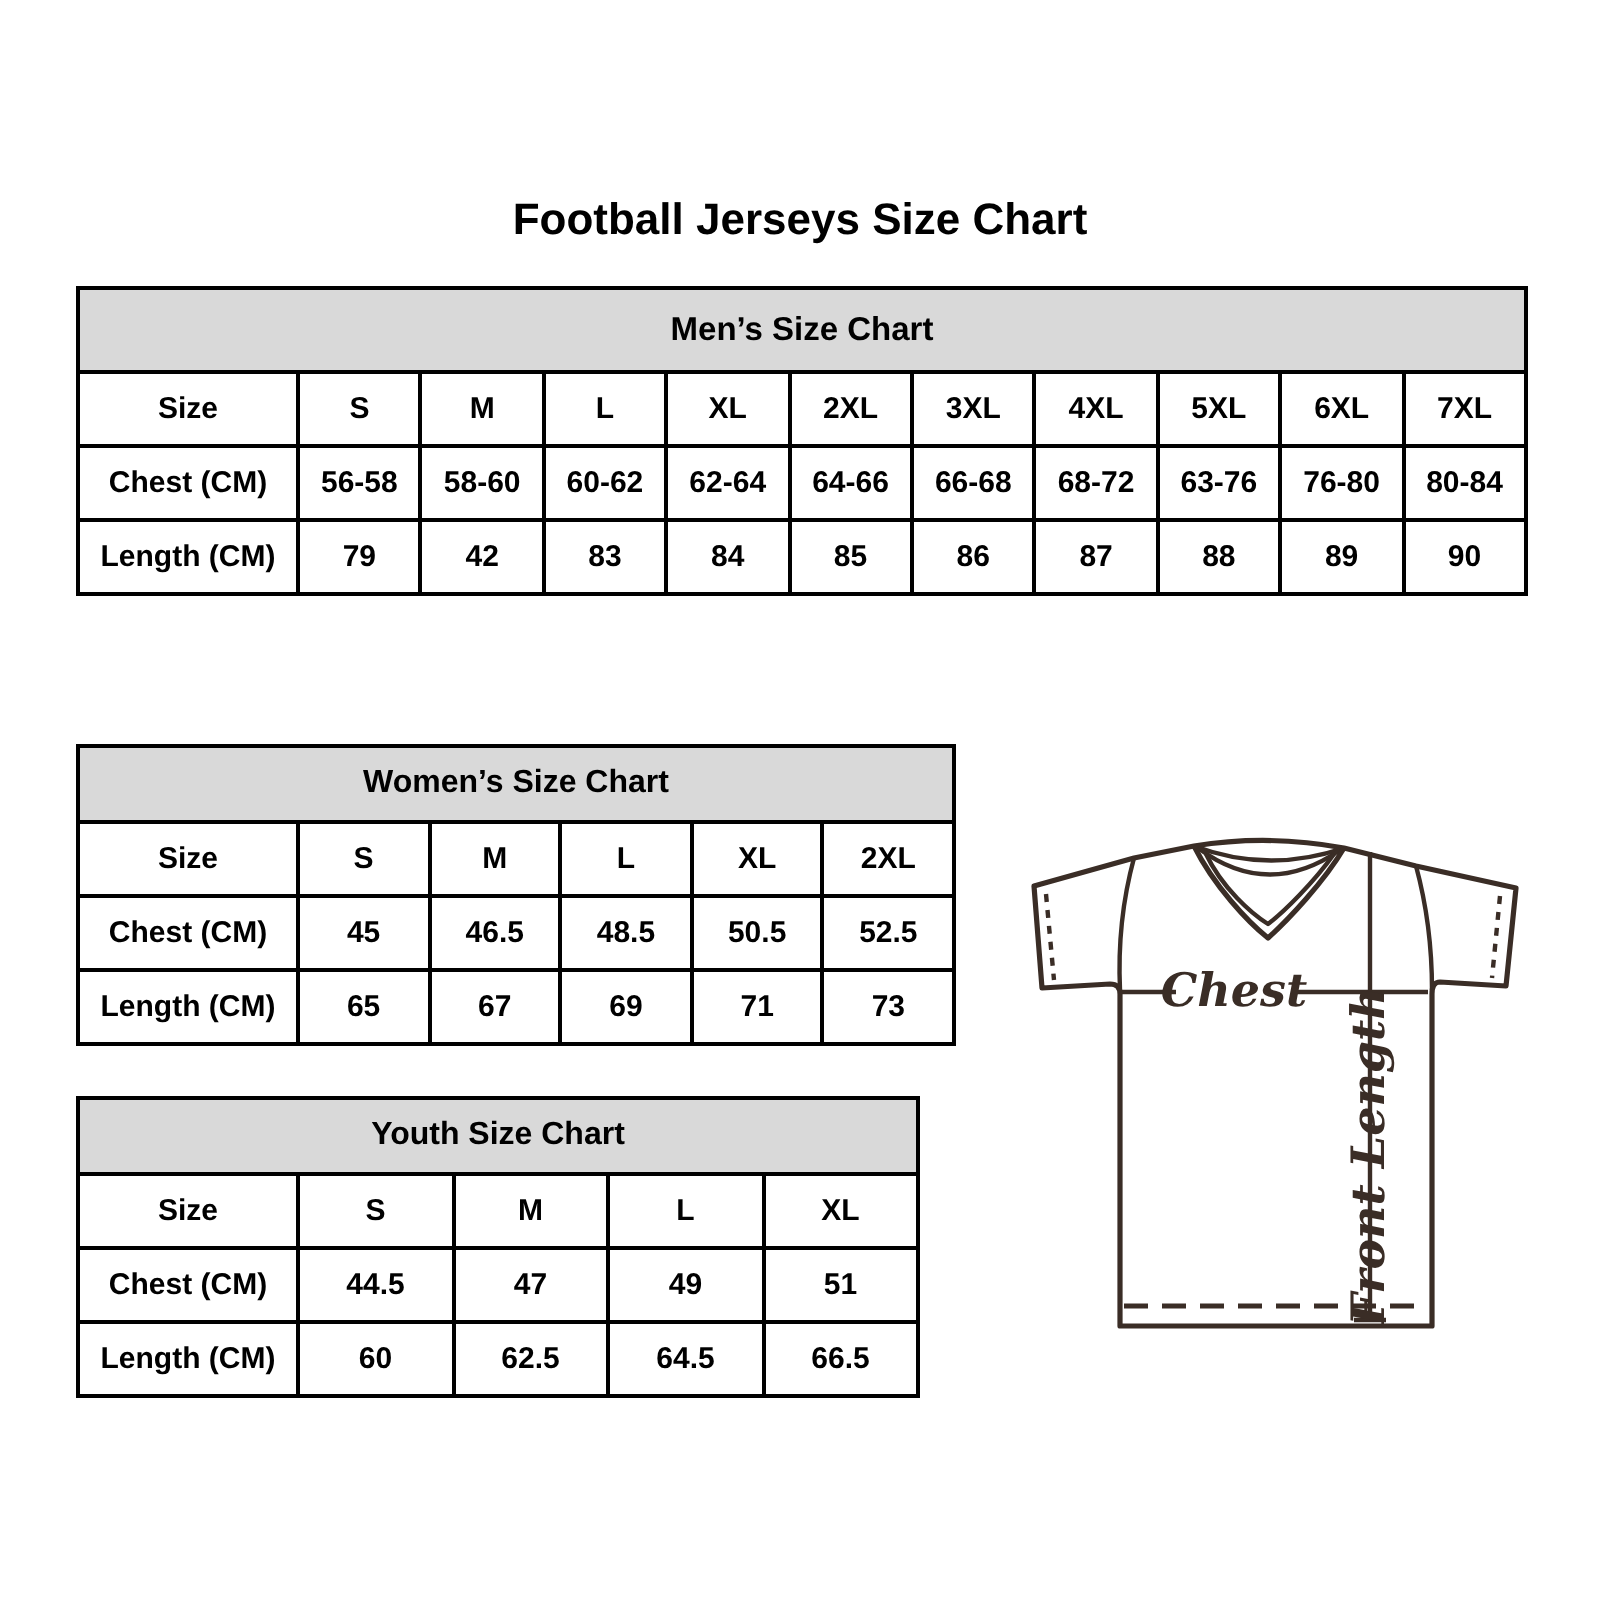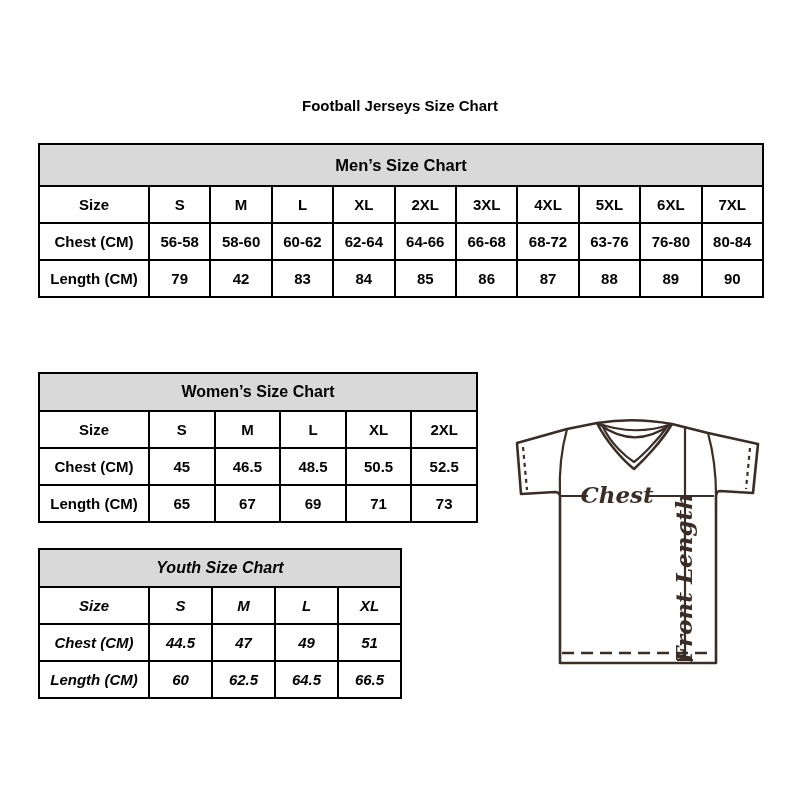--- a/index.html
+++ b/index.html
@@ -9,21 +9,21 @@
     background: #ffffff;
     font-family: "Liberation Sans", sans-serif;
     position: relative;
     overflow: hidden;
   }
   .page-title {
     position: absolute;
     top: 97px; left: 0; width: 800px;
     margin: 0;
     text-align: center;
-    font-size: 15px;
+    font-size: 22px;
     font-weight: 700;
     color: #000000;
   }
   table.size-table {
     position: absolute;
     border-collapse: collapse;
     table-layout: fixed;
     background: #ffffff;
   }
   .size-table th, .size-table td {
@@ -38,21 +38,21 @@
   }
   .size-table th.table-title {
     background: #d9d9d9;
     font-size: 16.5px;
     height: 42px;
     text-align: center;
   }
   .size-table td { height: 37px; }
   #men-table   { left: 38px; top: 143px; width: 726px; }
   #women-table { left: 38px; top: 372px; width: 440px; }
-  #youth-table { left: 38px; top: 548px; width: 364px; font-style: italic; }
+  #youth-table { left: 38px; top: 548px; width: 422px; }
   #women-table th.table-title, #youth-table th.table-title { height: 38px; font-size: 16px; }
   col.label-col { width: 110px; }
   .jersey-svg {
     position: absolute;
     left: 505px; top: 403px;
     width: 272px; height: 272px;
   }
   .jersey-stroke {
     fill: none;
     stroke: #3a2d26;

